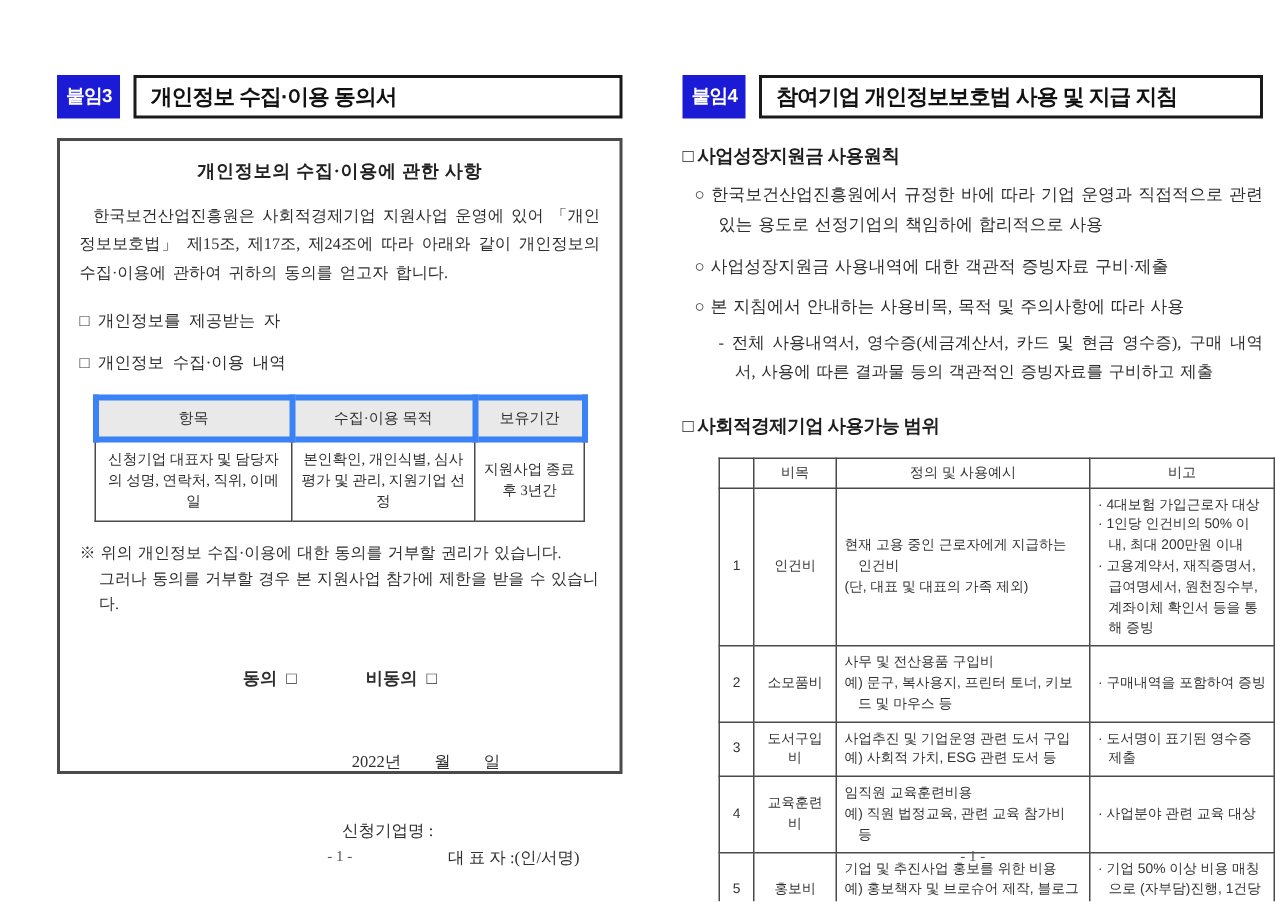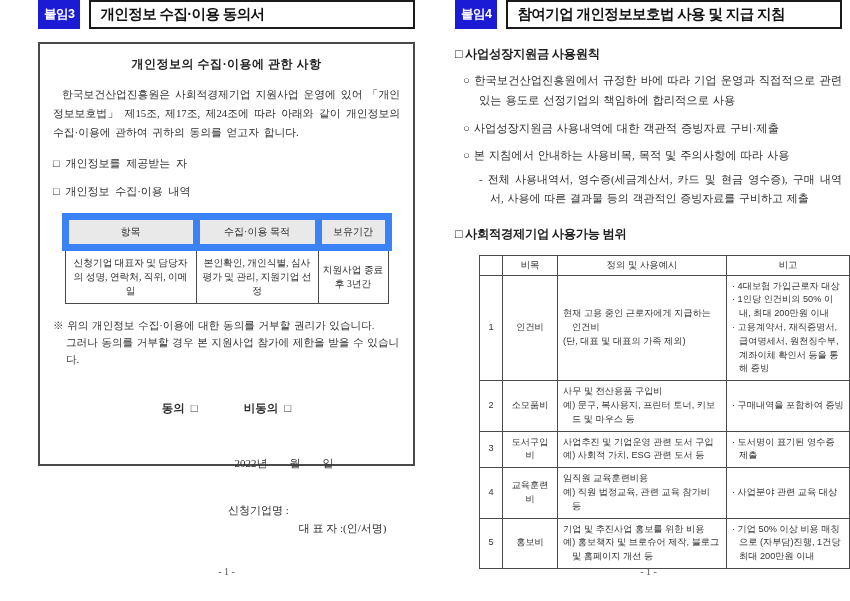--- a/index.html
+++ b/index.html
@@ -10,21 +10,21 @@
     background: #ffffff;
     overflow: hidden;
     font-family: "Liberation Serif", "DejaVu Serif", serif;
     color: #2e2e2e;
   }
   .page { position: absolute; top: 0; height: 601px; }
   #left-page  { left: 38px;  width: 377px; }
   #right-page { left: 455px; width: 387px; }
 
   
-  .doc-header { display: flex; align-items: stretch; gap: 9px; }
+  .doc-header { display: flex; align-items: stretch; gap: 9px; margin-top: 50px; }
   .badge {
     background: #1b1bd6; color: #ffffff;
     font-family: "Liberation Sans", "DejaVu Sans", sans-serif;
     font-weight: bold; font-size: 12.5px;
     padding: 4px 6px; display: flex; align-items: center;
     letter-spacing: -0.5px; flex: 0 0 auto;
   }
   .title-box {
     flex: 1 1 auto; border: 2px solid #1a1a1a;
     font-family: "Liberation Sans", "DejaVu Sans", sans-serif;
@@ -46,21 +46,21 @@
     font-size: 10.8px; line-height: 1.75; text-align: justify;
     text-indent: 9px; word-spacing: 2px; margin-bottom: 14px;
   }
   .consent-section-title { font-size: 11px; word-spacing: 3px; margin: 13px 0 0 0; }
   .consent-section-item  { font-size: 11px; word-spacing: 3px; margin: 13px 0 0 6px; }
   .consent-table {
     border-collapse: collapse; margin: 14px auto 0 auto; width: 330px;
     font-size: 9.7px; text-align: center;
   }
   .consent-table th {
-    border: 7px solid #3b82f6; background: #e9e9e9;
+    border: 4px solid #3b82f6; background: #e9e9e9;
     font-weight: normal; padding: 5px 3px; font-size: 10px;
   }
   .consent-table td { border: 1px solid #4a4a4a; padding: 5px 4px; line-height: 1.45; }
   .consent-notice { font-size: 10.6px; line-height: 1.6; margin-top: 14px; word-spacing: 1px; }
   .consent-notice .l2 { margin-left: 13px; }
   .agree-row {
     display: flex; justify-content: center; gap: 46px;
     font-weight: bold; font-size: 11.5px; margin-top: 32px;
   }
   .agree-row .cb { font-weight: normal; margin-left: 6px; }

